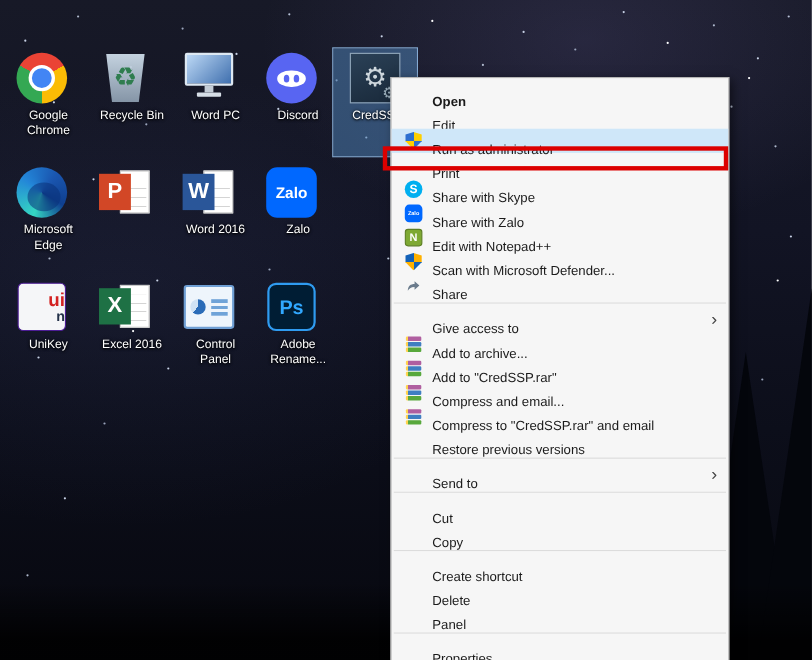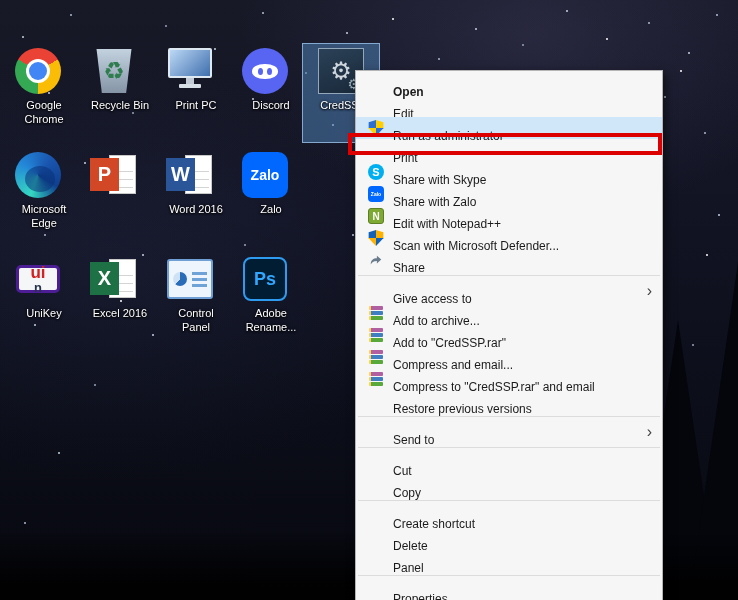--- a/index.html
+++ b/index.html
@@ -81,22 +81,22 @@
   .page { position:absolute; right:2px; top:2px; width:27px; height:39px; background:#fff; border:1px solid #c9c9c9;
     background-image:repeating-linear-gradient(180deg, transparent 0 7px, #d4d4d4 7px 8px); background-size:19px 100%;
     background-position:4px 8px; background-repeat:no-repeat; }
   .lettersq { position:absolute; left:0; top:5px; width:29px; height:33px; color:#fff; font-weight:bold;
     font-size:20px; display:flex; align-items:center; justify-content:center; }
   .lw { background:#2a5699; } .lp { background:#d24726; } .lx { background:#1e7145; }
   
   .ic-zalo { width:46px; height:46px; border-radius:10px; background:#0068ff; color:#fff; font-weight:bold;
     font-size:14px; display:flex; align-items:center; justify-content:center; }
   
-  .ic-unikey { width:44px; height:28px; background:#f5f6f8; border:3px solid #4c1d95; border-radius:5px;
-    display:flex; flex-direction:column; align-items:center; justify-content:center; line-height:1; }
+  .ic-unikey { width:44px; height:44px; background:#f5f6f8; border:1px solid #4c1d95; border-radius:5px;
+    display:flex; flex-direction:column; align-items:flex-end; justify-content:center; line-height:1; }
   .uk-red { color:#d32222; font-weight:bold; font-size:17px; }
   .uk-dark { color:#24324a; font-weight:bold; font-size:13px; }
   
   .ic-cpanel { width:46px; height:40px; background:#eef5fc; border:2px solid #6f9fd4; border-radius:3px;
     display:flex; align-items:center; justify-content:space-evenly; }
   .cp-pie { width:14px; height:14px; border-radius:50%; background:conic-gradient(#2b6cb8 0 62%, #cfe2f5 0); }
   .cp-bars { width:15px; height:15px;
     background:repeating-linear-gradient(180deg,#6fa3d8 0 3px, transparent 3px 6px); }
   
   .ic-ps { width:44px; height:44px; background:#001d34; border:2px solid #2f9bf0; border-radius:8px;
@@ -153,21 +153,21 @@
   <span class="dlabel">Recycle Bin</span>
 </div>
 <div class="dicon" style="left:152px;top:44px">
   <div class="dimg">
       <div class="ic-thispc">
     <div class="mon"></div>
     <div class="mstand"></div>
     <div class="mbase"></div>
   </div>
     </div>
-  <span class="dlabel">Print PC</span>
+  <span class="dlabel">Word PC</span>
 </div>
 <div class="dicon" style="left:227px;top:44px">
   <div class="dimg">
       <div class="ic-discord"></div>
     </div>
   <span class="dlabel">Discord</span>
 </div>
 <div class="dicon selected" style="left:303px;top:44px">
   <div class="dimg">
       <div class="ic-credssp">

